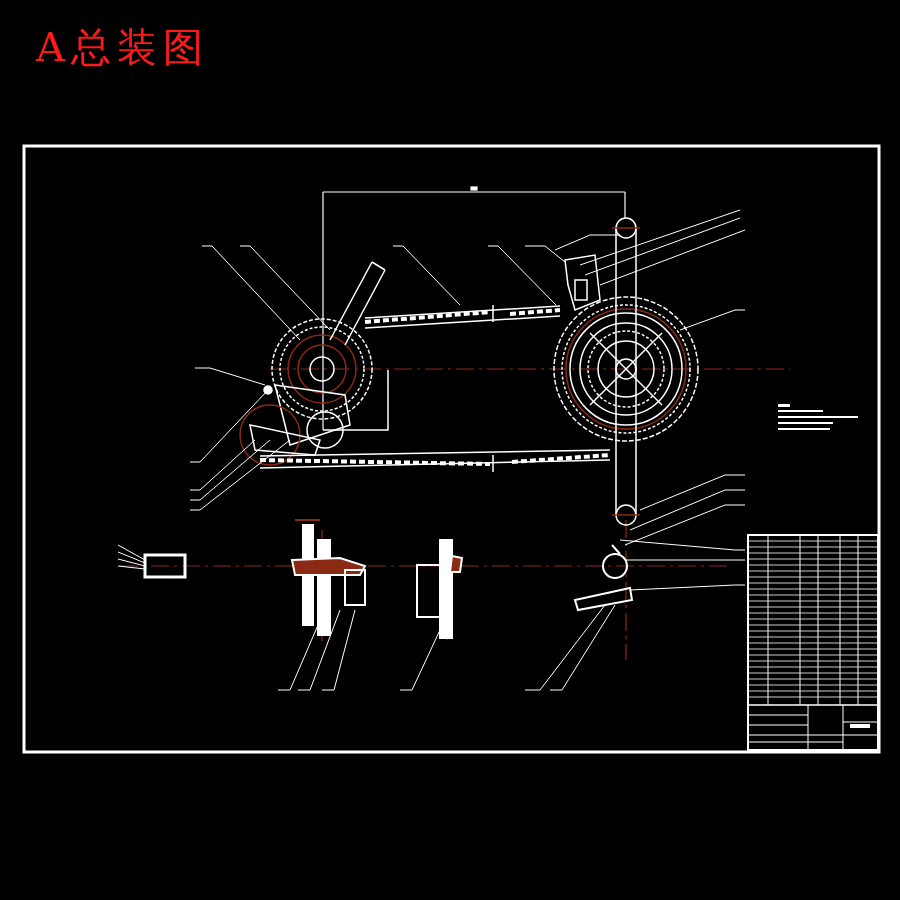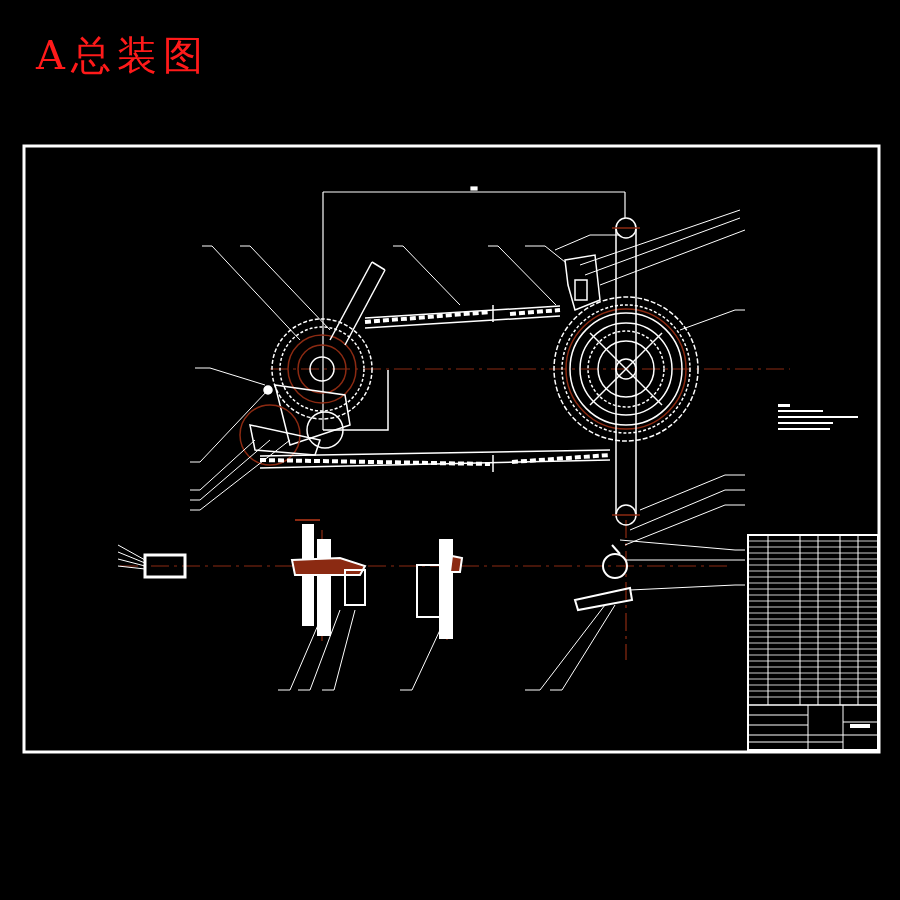--- a/index.html
+++ b/index.html
@@ -1,17 +1,17 @@
 <!DOCTYPE html>
 <html><head>
 <meta charset="utf-8">
 <style>
   html,body{margin:0;padding:0;background:#000;}
   body{width:900px;height:900px;position:relative;overflow:hidden;font-family:"DejaVu Sans",sans-serif;}
-  .title{position:absolute;left:36px;top:32px;color:#ff1a1a;font-family:"DejaVu Serif",serif;font-size:40px;letter-spacing:6px;line-height:46px;text-align:center;}
+  .title{position:absolute;left:36px;top:24px;color:#ff1a1a;font-family:"DejaVu Serif",serif;font-size:40px;letter-spacing:6px;line-height:46px;text-align:center;}
   svg{position:absolute;left:0;top:0;}
 </style>
 </head>
 <body>
 
 <div class="title">A总装图</div>
 
 <svg width="900" height="900" viewBox="0 0 900 900">
 
   <rect x="24" y="146" width="855" height="606" fill="none" stroke="#fff" stroke-width="3"></rect>

